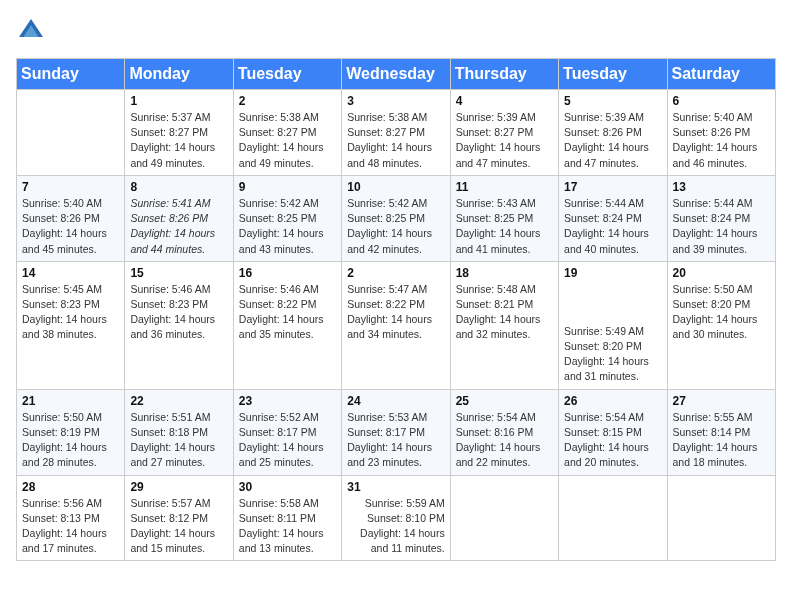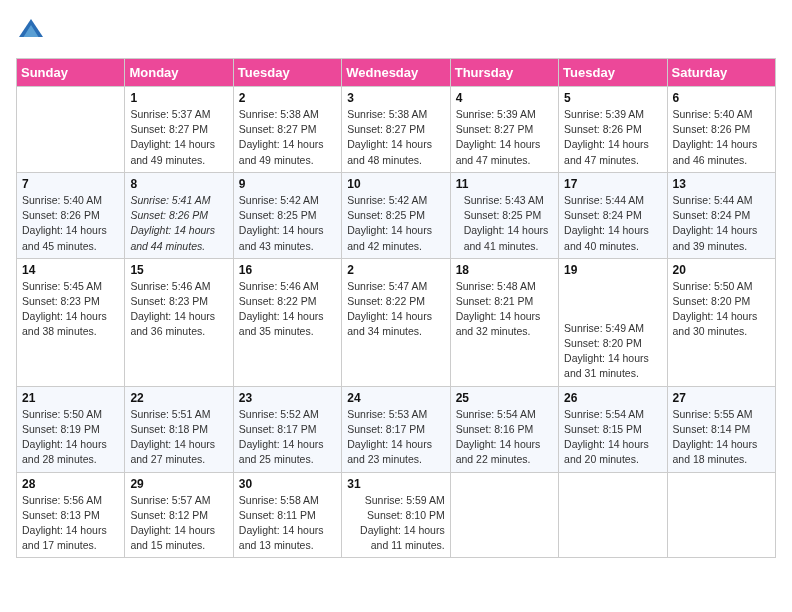--- a/index.html
+++ b/index.html
@@ -46,25 +46,25 @@
     .location {
       font-size: 14px;
       color: #333;
     }
     .calendar {
       width: 100%;
       border-collapse: collapse;
       font-size: 11px;
     }
     .calendar thead tr th {
-      background-color: #ec4899;
+      background-color: #3b82f6;
       color: #fff;
       padding: 6px 4px;
       text-align: left;
-      font-size: 13px;
+      font-size: 16px;
       font-weight: bold;
       border: 1px solid #ccc;
     }
     .calendar tbody tr td {
       border: 1px solid #ccc;
       vertical-align: top;
       padding: 4px 5px;
       width: calc(100% / 7);
       min-height: 80px;
       background: #fff;
@@ -190,21 +190,21 @@
         </td>
         <td>
           <span class="day-num">10</span>
           <div class="day-info" style="white-space: pre-line;">Sunrise: 5:42 AM
 Sunset: 8:25 PM
 Daylight: 14 hours
 and 42 minutes.</div>
         </td>
         <td>
           <span class="day-num">11</span>
-          <div class="day-info" style="white-space: pre-line; margin-left: 8px;">Sunrise: 5:43 AM
+          <div class="day-info" style="white-space: pre-line;">Sunrise: 5:43 AM
 Sunset: 8:25 PM
 Daylight: 14 hours
 and 41 minutes.</div>
         </td>
         <td>
           <span class="day-num">17</span>
           <div class="day-info" style="white-space: pre-line;">Sunrise: 5:44 AM
 Sunset: 8:24 PM
 Daylight: 14 hours
 and 40 minutes.</div>

